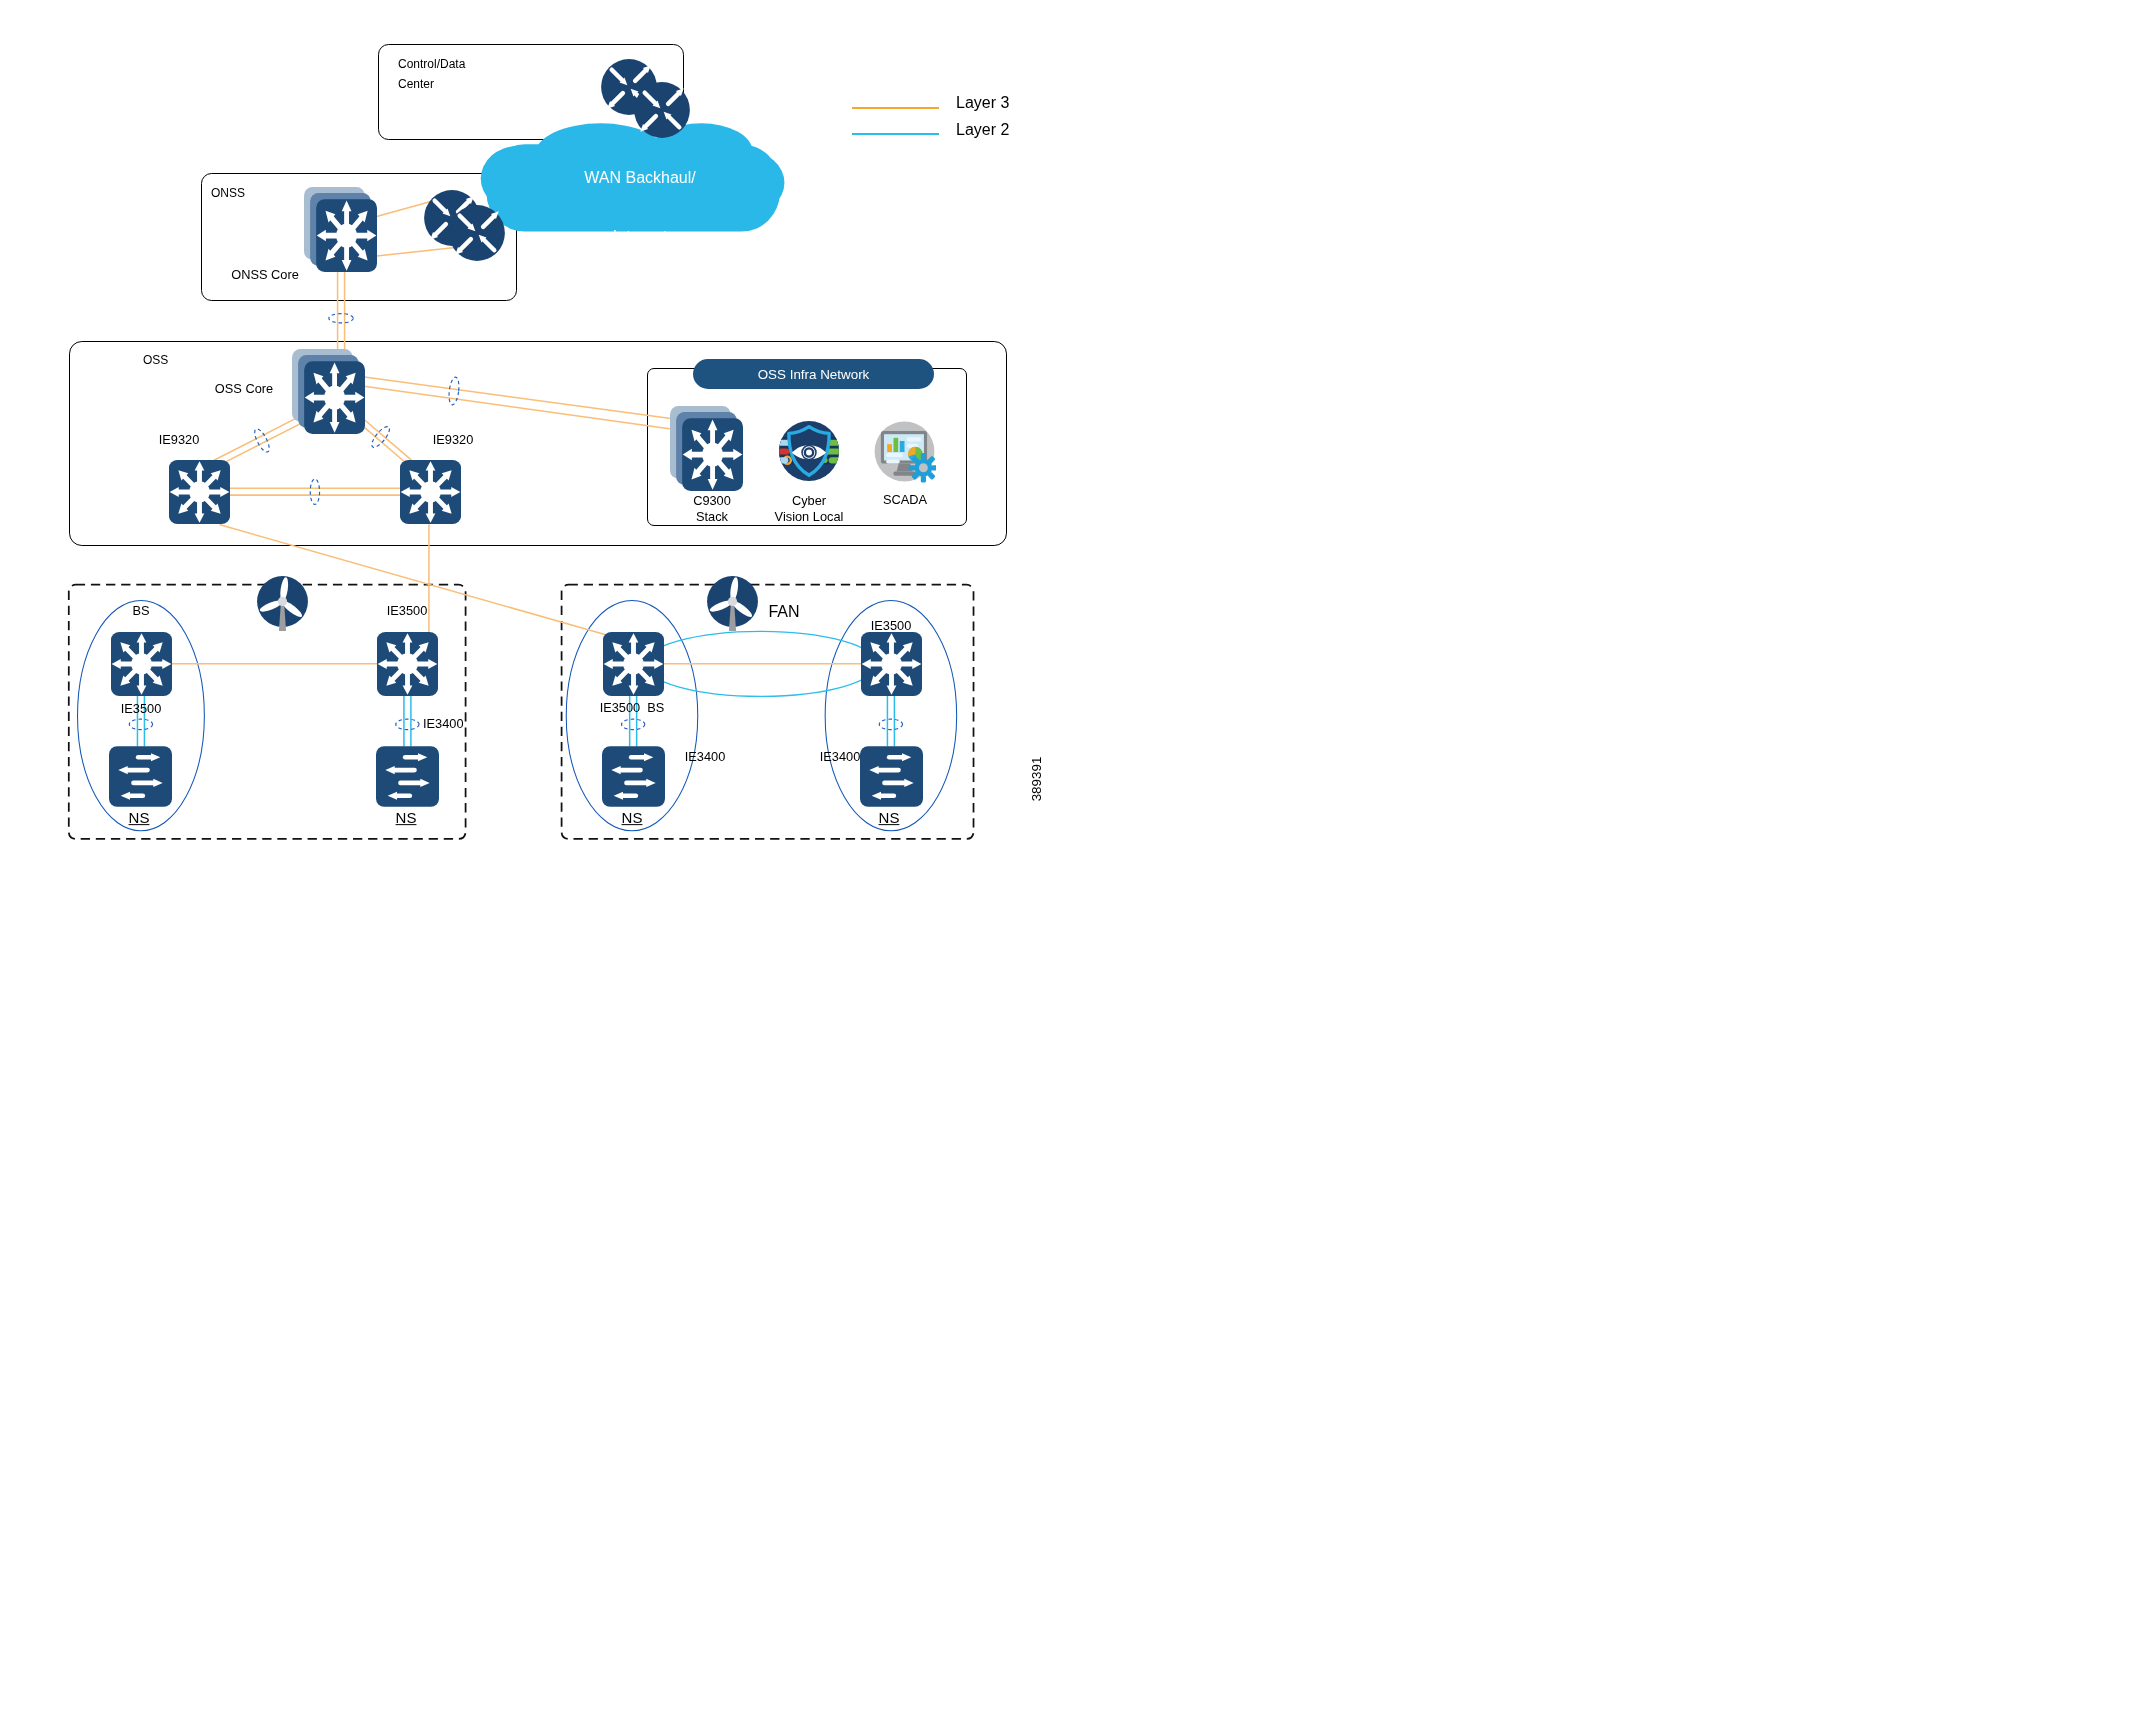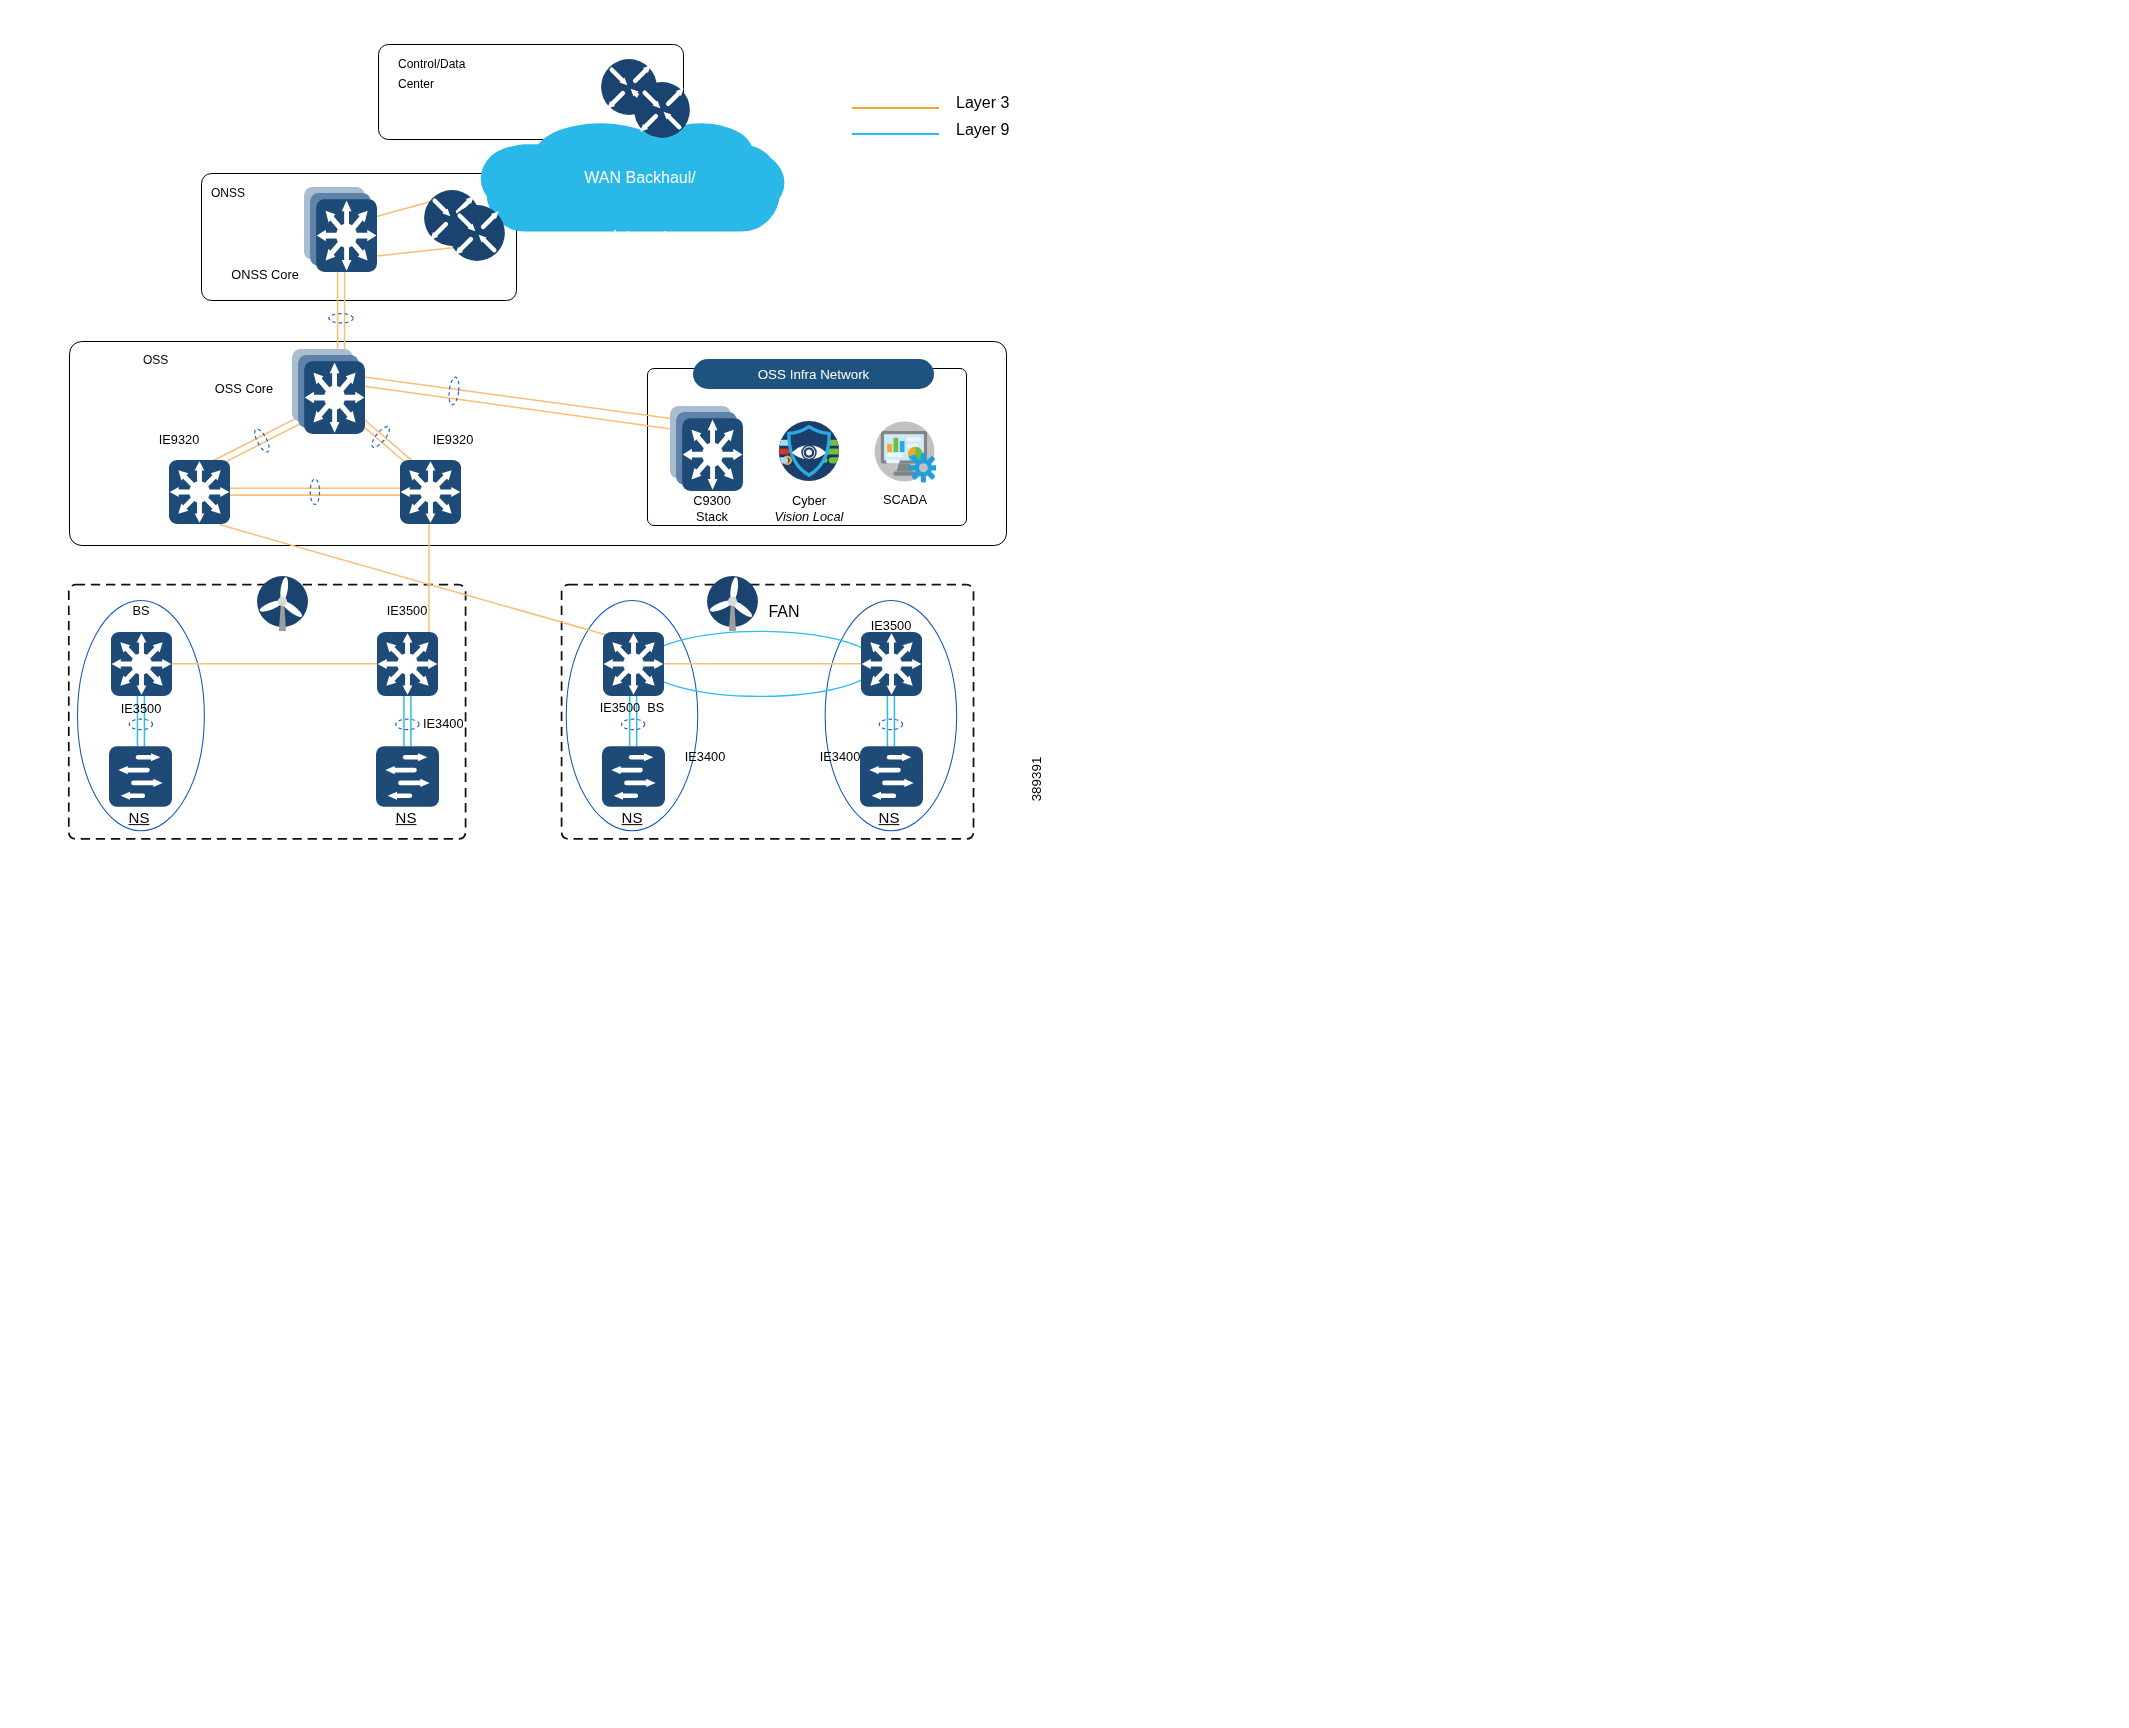--- a/index.html
+++ b/index.html
@@ -212,21 +212,21 @@
       <ellipse cx="242" cy="1245" rx="20" ry="9"></ellipse>
       <ellipse cx="700" cy="1245" rx="20" ry="9"></ellipse>
       <ellipse cx="1088" cy="1245" rx="20" ry="9"></ellipse>
       <ellipse cx="1531" cy="1245" rx="20" ry="9"></ellipse>
     </g>
   </svg>
 
   <div class="legend-line" style="left:852px;top:107px;background:#F7A62F;"></div>
   <div class="legend-line" style="left:852px;top:133px;background:#2BBDEC;"></div>
   <div class="lbl-l f27" style="left:956px;top:103px;">Layer 3</div>
-  <div class="lbl-l f27" style="left:956px;top:130px;">Layer 9</div>
+  <div class="lbl-l f27" style="left:956px;top:130px;">Layer 2</div>
 
   <div class="icon" style="left:600px;top:58px;">
     <svg width="58" height="58" viewBox="-52 -52 104 104">
         <use href="#g-router"></use>
       </svg>
     </div>
   <div class="icon" style="left:633px;top:81px;">
     <svg width="58" height="58" viewBox="-52 -52 104 104">
         <use href="#g-router"></use>
       </svg>
@@ -346,21 +346,21 @@
   <div class="lbl f22" style="left:244px;top:389px;">OSS Core</div>
   <div class="lbl f22" style="left:179px;top:440px;">IE9320</div>
   <div class="lbl f22" style="left:453px;top:440px;">IE9320</div>
 
   <div id="pill">
     <span class="white" style="font-size:13.4px;">OSS Infra Network</span>
   </div>
   <div class="lbl f22" style="left:712px;top:501px;">C9300</div>
   <div class="lbl f22" style="left:712px;top:517px;">Stack</div>
   <div class="lbl f22" style="left:809px;top:501px;">Cyber</div>
-  <div class="lbl f22" style="left:809px;top:517px;font-style:italic;">Vision Local</div>
+  <div class="lbl f22" style="left:809px;top:517px;">Vision Local</div>
   <div class="lbl f22" style="left:905px;top:500px;">SCADA</div>
 
   <div class="lbl f22" style="left:141px;top:611px;">BS</div>
   <div class="lbl f22" style="left:141px;top:709px;">IE3500</div>
   <div class="lbl f26" style="left:139px;top:818px;">NS</div>
   <div class="lbl f22" style="left:407px;top:611px;">IE3500</div>
   <div class="lbl-l f22" style="left:423px;top:724px;">IE3400</div>
   <div class="lbl f26" style="left:406px;top:818px;">NS</div>
 
   <div class="lbl f27" style="left:784px;top:612px;">FAN</div>

